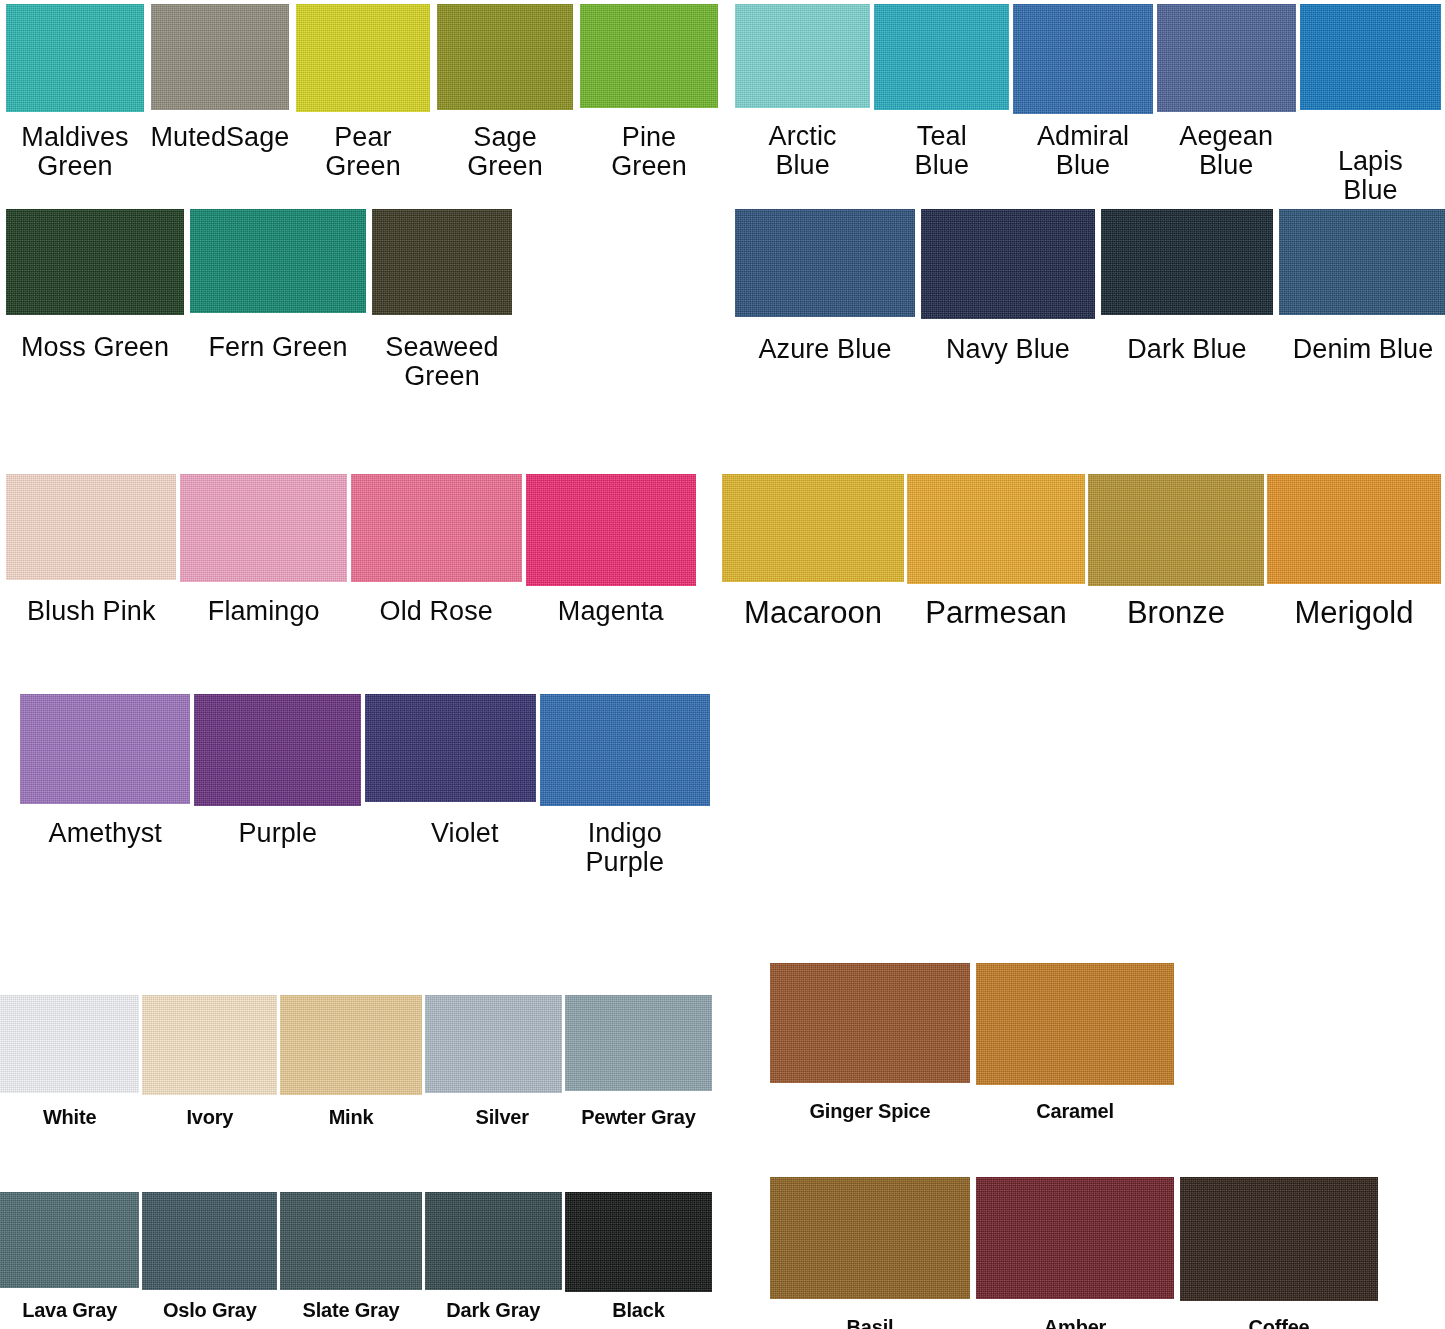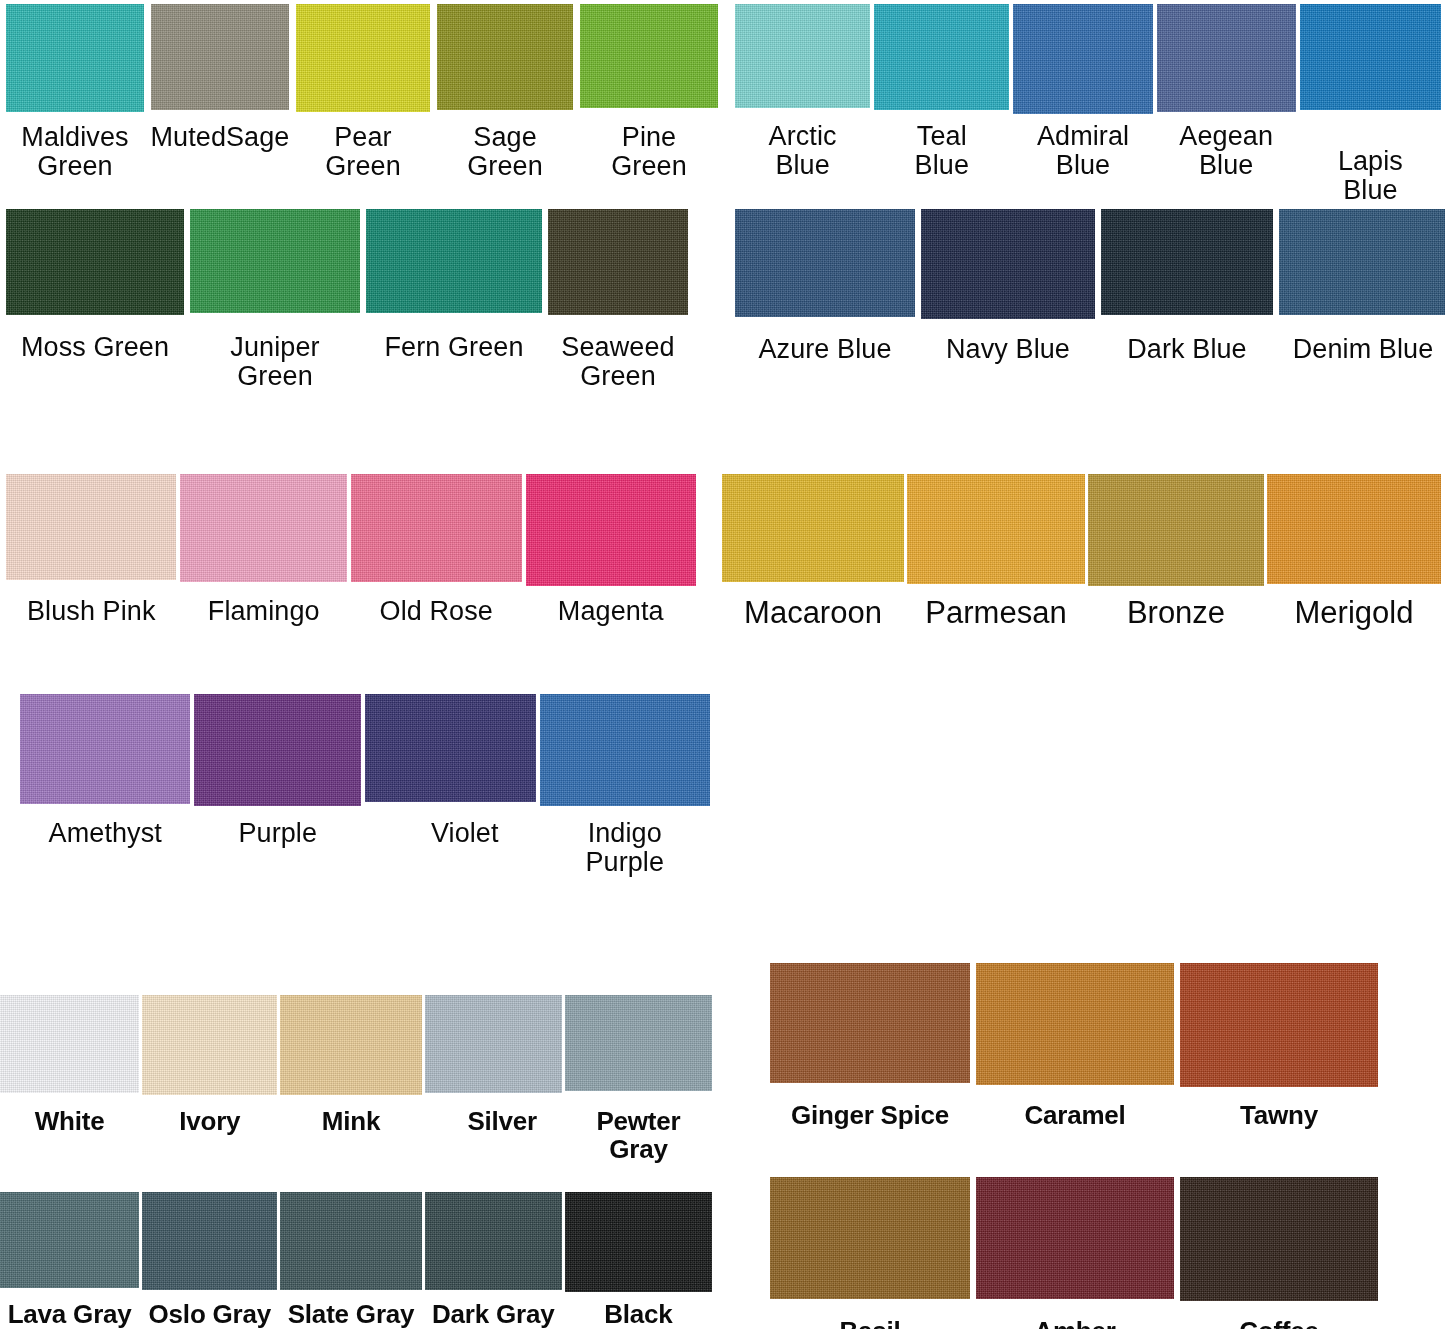--- a/index.html
+++ b/index.html
@@ -59,21 +59,21 @@
   .label {
     text-align: center;
     line-height: 1.08;
     white-space: pre-line;
     color: #0b0b0b;
   }
 
   
   .lbl-reg  { font-size: 27px; font-weight: 400; letter-spacing: .1px; }
   .lbl-big  { font-size: 31px; font-weight: 400; }
-  .lbl-bold { font-size: 26px; font-weight: 700; letter-spacing: -.2px; }
+  .lbl-bold { font-size: 20px; font-weight: 700; letter-spacing: -.2px; }
 </style>
 </head>
 <body>
 
 <div class="chart">
 
   <div class="block" style="left:6px; top:4px; width:712px; gap:7px;">
     <div class="swatch-cell" style="width:142px;">
       <div class="chip" style="height:108px; background-color:#2cb5b0;"></div>
       <div class="label lbl-reg" style="margin-top:11px;">Maldives
@@ -126,24 +126,20 @@
       <div class="label lbl-reg" style="margin-top:12px;">Lapis
 Blue</div>
     </div>
   </div>
 
   <div class="block" style="left:6px; top:209px; width:690px; gap:6px;">
     <div class="swatch-cell" style="width:178px;">
       <div class="chip" style="height:106px; background-color:#1c3b1f;"></div>
       <div class="label lbl-reg" style="margin-top:18px;">Moss Green</div>
     </div>
-    <div class="swatch-cell" style="width:170px;">
-      <div class="chip" style="height:104px; background-color:#2e9346;"></div>
-      <div class="label lbl-reg" style="margin-top:20px;">Juniper Green</div>
-    </div>
     <div class="swatch-cell" style="width:176px;">
       <div class="chip" style="height:104px; background-color:#11866f;"></div>
       <div class="label lbl-reg" style="margin-top:20px;">Fern Green</div>
     </div>
     <div class="swatch-cell" style="width:140px;">
       <div class="chip" style="height:106px; background-color:#3a3722;"></div>
       <div class="label lbl-reg" style="margin-top:18px;">Seaweed
 Green</div>
     </div>
   </div>
@@ -251,24 +247,20 @@
 
   <div class="block" style="left:770px; top:963px; width:630px; gap:6px;">
     <div class="swatch-cell" style="width:200px;">
       <div class="chip" style="height:120px; background-color:#96542a;"></div>
       <div class="label lbl-bold" style="margin-top:18px;">Ginger Spice</div>
     </div>
     <div class="swatch-cell" style="width:198px;">
       <div class="chip" style="height:122px; background-color:#c27b24;"></div>
       <div class="label lbl-bold" style="margin-top:16px;">Caramel</div>
     </div>
-    <div class="swatch-cell" style="width:198px;">
-      <div class="chip" style="height:124px; background-color:#a8401d;"></div>
-      <div class="label lbl-bold" style="margin-top:14px;">Tawny</div>
-    </div>
   </div>
 
   <div class="block" style="left:0px; top:1192px; width:712px; gap:3px;">
     <div class="swatch-cell" style="width:140px;">
       <div class="chip" style="height:96px; background-color:#4e6b71;"></div>
       <div class="label lbl-bold" style="margin-top:12px;">Lava Gray</div>
     </div>
     <div class="swatch-cell" style="width:136px;">
       <div class="chip" style="height:98px; background-color:#3c5560;"></div>
       <div class="label lbl-bold" style="margin-top:10px;">Oslo Gray</div>

